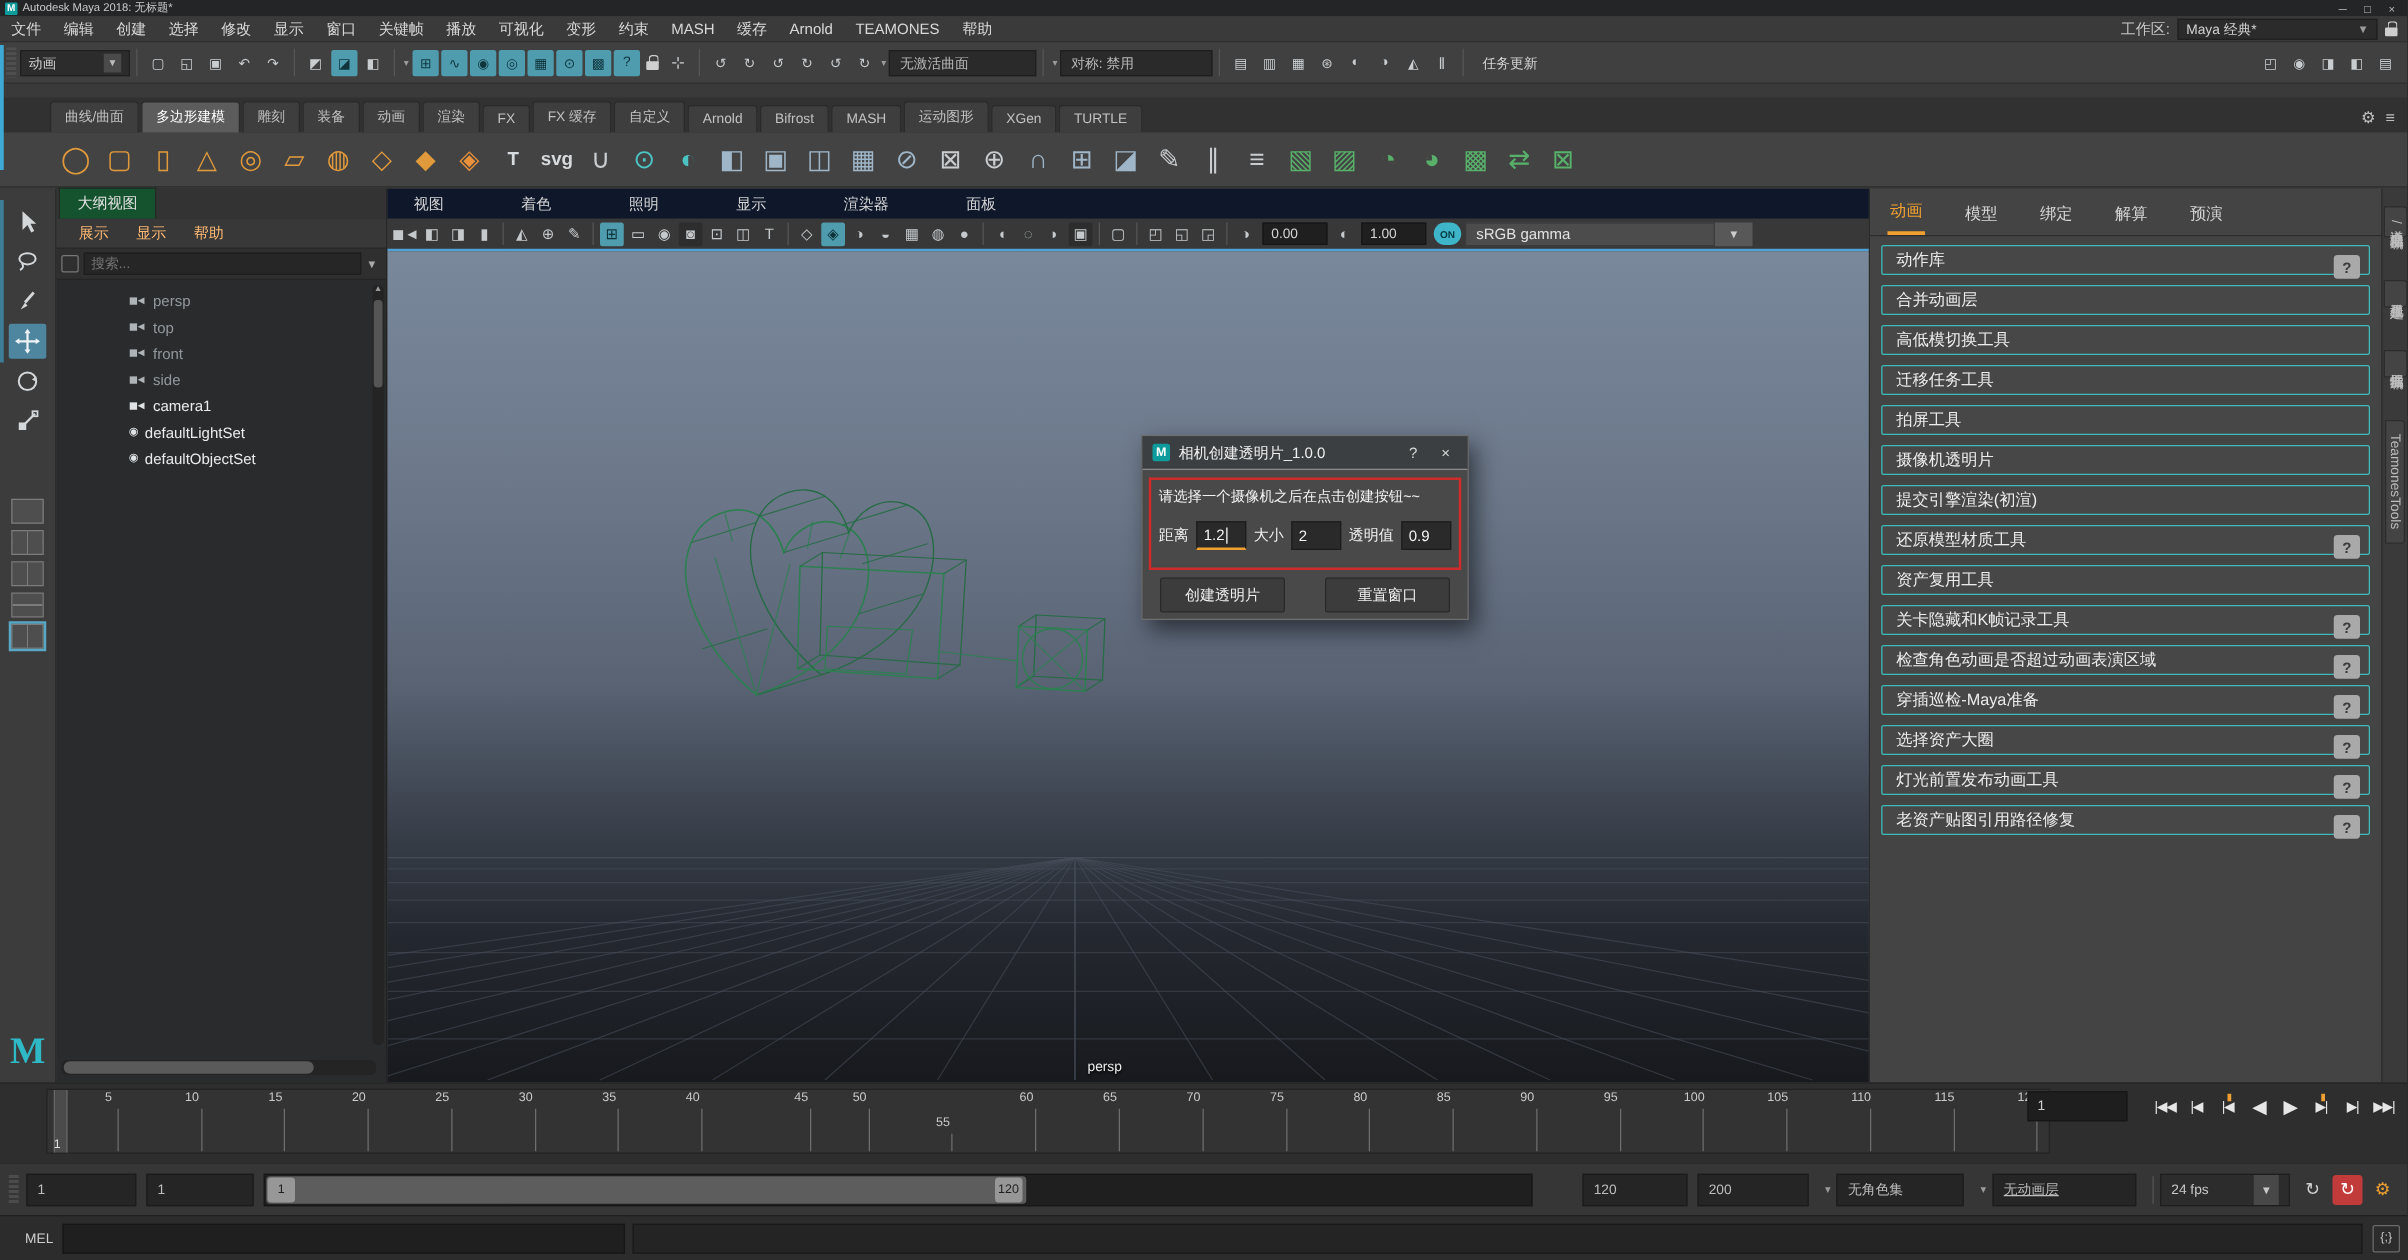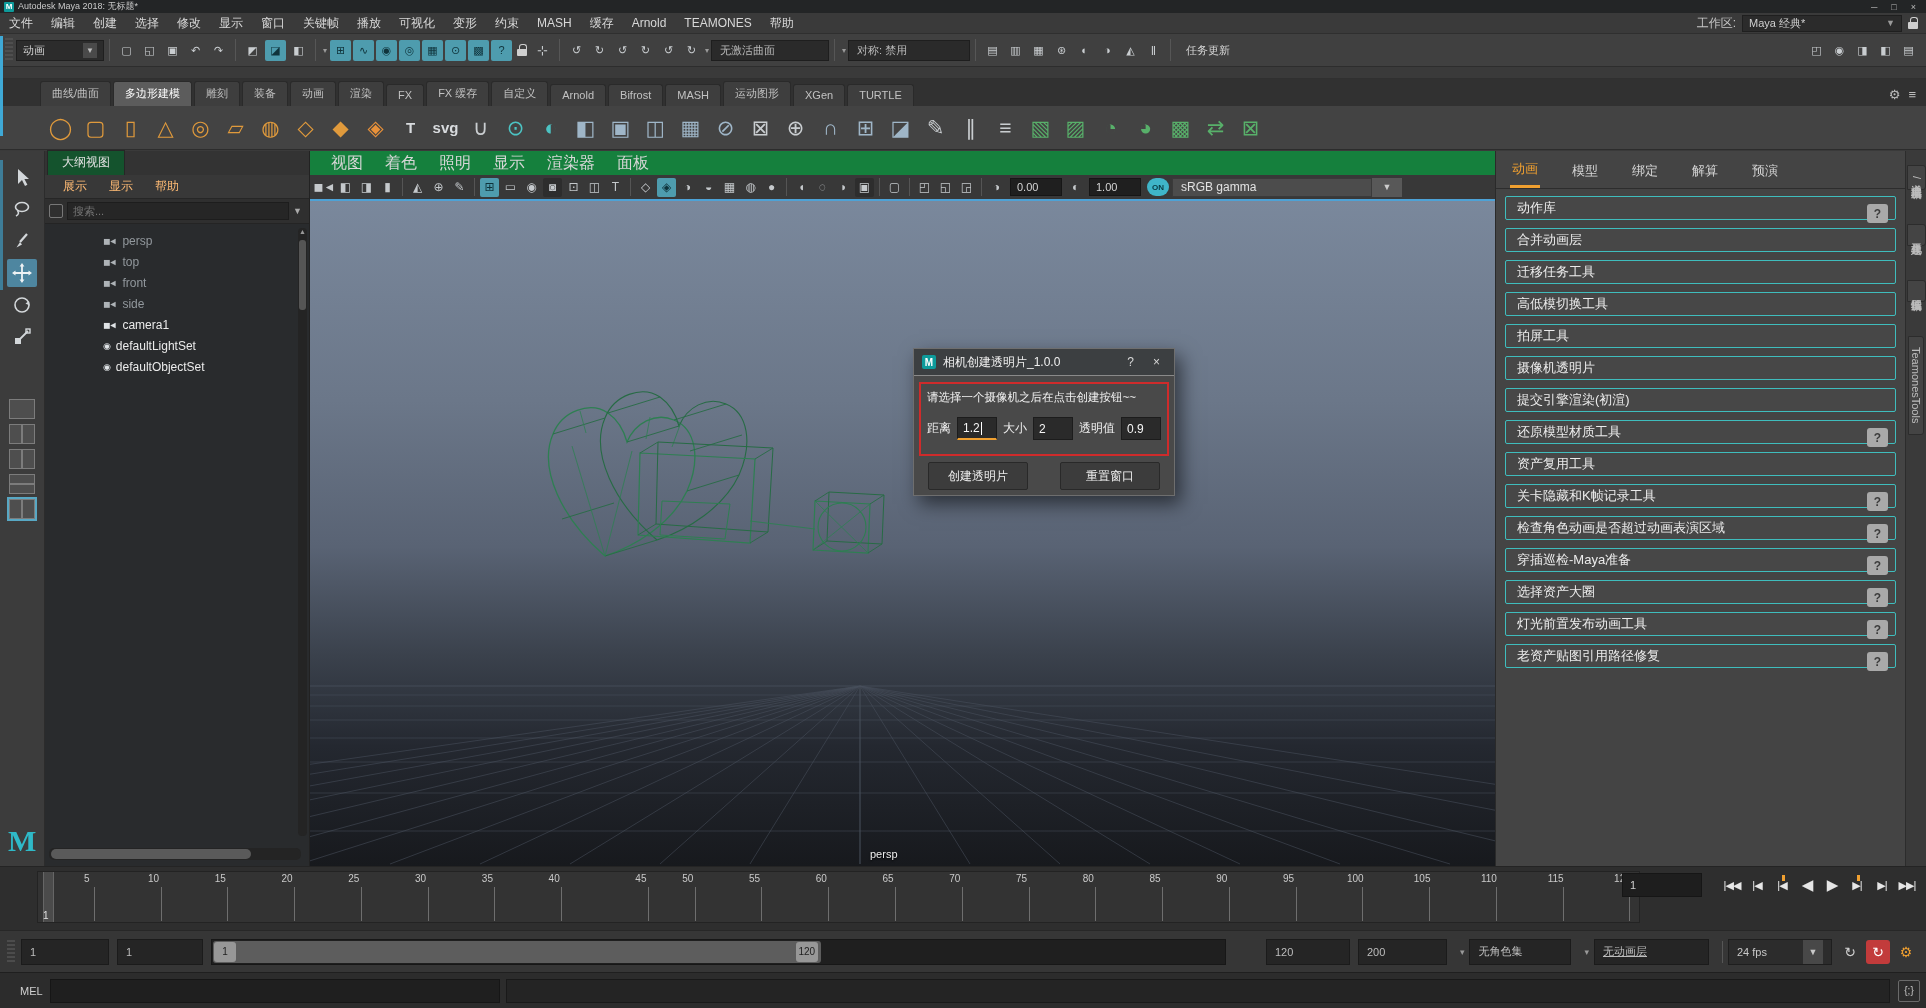--- a/index.html
+++ b/index.html
@@ -73,21 +73,21 @@
   .ol-row.muted{color:#92989d;}
   .ol-row.bright{color:#ebebeb;}
   .ol-row.bright .oicon{color:#dfe3e6;}
   .ol-vscroll{position:absolute;right:2px;top:4px;bottom:10px;width:9px;background:#242424;border-radius:4px;}
   .ol-vscroll .thumb{position:absolute;top:12px;left:1px;width:7px;height:70px;background:#555;border-radius:3px;}
   .ol-vscroll .up{position:absolute;top:0;left:0;width:9px;text-align:center;font-size:7px;color:#999;}
   .ol-hscroll{height:12px;margin:2px 8px 6px 4px;background:#242424;border-radius:5px;position:relative;}
   .ol-hscroll .thumb{position:absolute;left:2px;top:1px;height:10px;width:200px;background:#5a5a5a;border-radius:5px;}
   
   .viewport{flex:1;position:relative;background:#3a3a3a;display:flex;flex-direction:column;}
-  .vp-menus{height:24px;background:#15803d;display:flex;align-items:center;font-size:16px;padding-left:10px;}
+  .vp-menus{height:24px;background:#0f172a;display:flex;align-items:center;font-size:12px;padding-left:10px;gap:40px;}
   .vp-menu{padding:0 11px;color:#d6d6d6;}
   .vp-iconbar{height:26px;background:#383838;display:flex;align-items:center;padding:0 4px;border-bottom:2px solid #4da2d6;}
   .vp-icon{width:19px;height:19px;display:flex;align-items:center;justify-content:center;font-size:12px;color:#c5c9cc;border-radius:2px;flex:none;margin:0 1px;}
   .vp-icon.active-blue{background:#4e9cae;color:#0e333b;}
   .vp-icon.active-dark{background:#2d2d2d;}
   .vp-sep{width:1px;height:18px;background:#555;margin:0 4px;flex:none;}
   .vp-val{width:52px;height:18px;background:#1f1f1f;border:1px solid #161616;color:#d5d5d5;font-size:11px;
        display:flex;align-items:center;padding:0 6px;margin:0 3px;}
   .vp-on{width:22px;height:18px;background:#3fb5c9;color:#073a42;font-size:8px;font-weight:bold;border-radius:9px;
        display:flex;align-items:center;justify-content:center;margin:0 3px;}
@@ -578,24 +578,24 @@
         </div>
       <div class="rp-list" id="rp-list">
           <div class="rp-btn">
             <span>动作库</span>
             <span class="rp-help">?</span>
           </div>
           <div class="rp-btn">
             <span>合并动画层</span>
           </div>
           <div class="rp-btn">
+            <span>高低模切换工具</span>
+          </div>
+          <div class="rp-btn">
             <span>迁移任务工具</span>
-          </div>
-          <div class="rp-btn">
-            <span>高低模切换工具</span>
           </div>
           <div class="rp-btn">
             <span>拍屏工具</span>
           </div>
           <div class="rp-btn">
             <span>摄像机透明片</span>
           </div>
           <div class="rp-btn">
             <span>提交引擎渲染(初渲)</span>
           </div>
@@ -703,21 +703,21 @@
             <div class="line"></div>
           </div>
           <div class="tick" style="left: 36.2227%; margin-left: 20px;">
             <span class="lbl">45</span>
             <div class="line"></div>
           </div>
           <div class="tick" style="left: 40.393%;">
             <span class="lbl">50</span>
             <div class="line"></div>
           </div>
-          <div class="tick" style="left: 44.5633%;">
+          <div class="tick" style="left: 44.5633%; margin-top: 20px;">
             <span class="lbl">55</span>
             <div class="line"></div>
           </div>
           <div class="tick" style="left: 48.7336%;">
             <span class="lbl">60</span>
             <div class="line"></div>
           </div>
           <div class="tick" style="left: 52.9039%;">
             <span class="lbl">65</span>
             <div class="line"></div>

